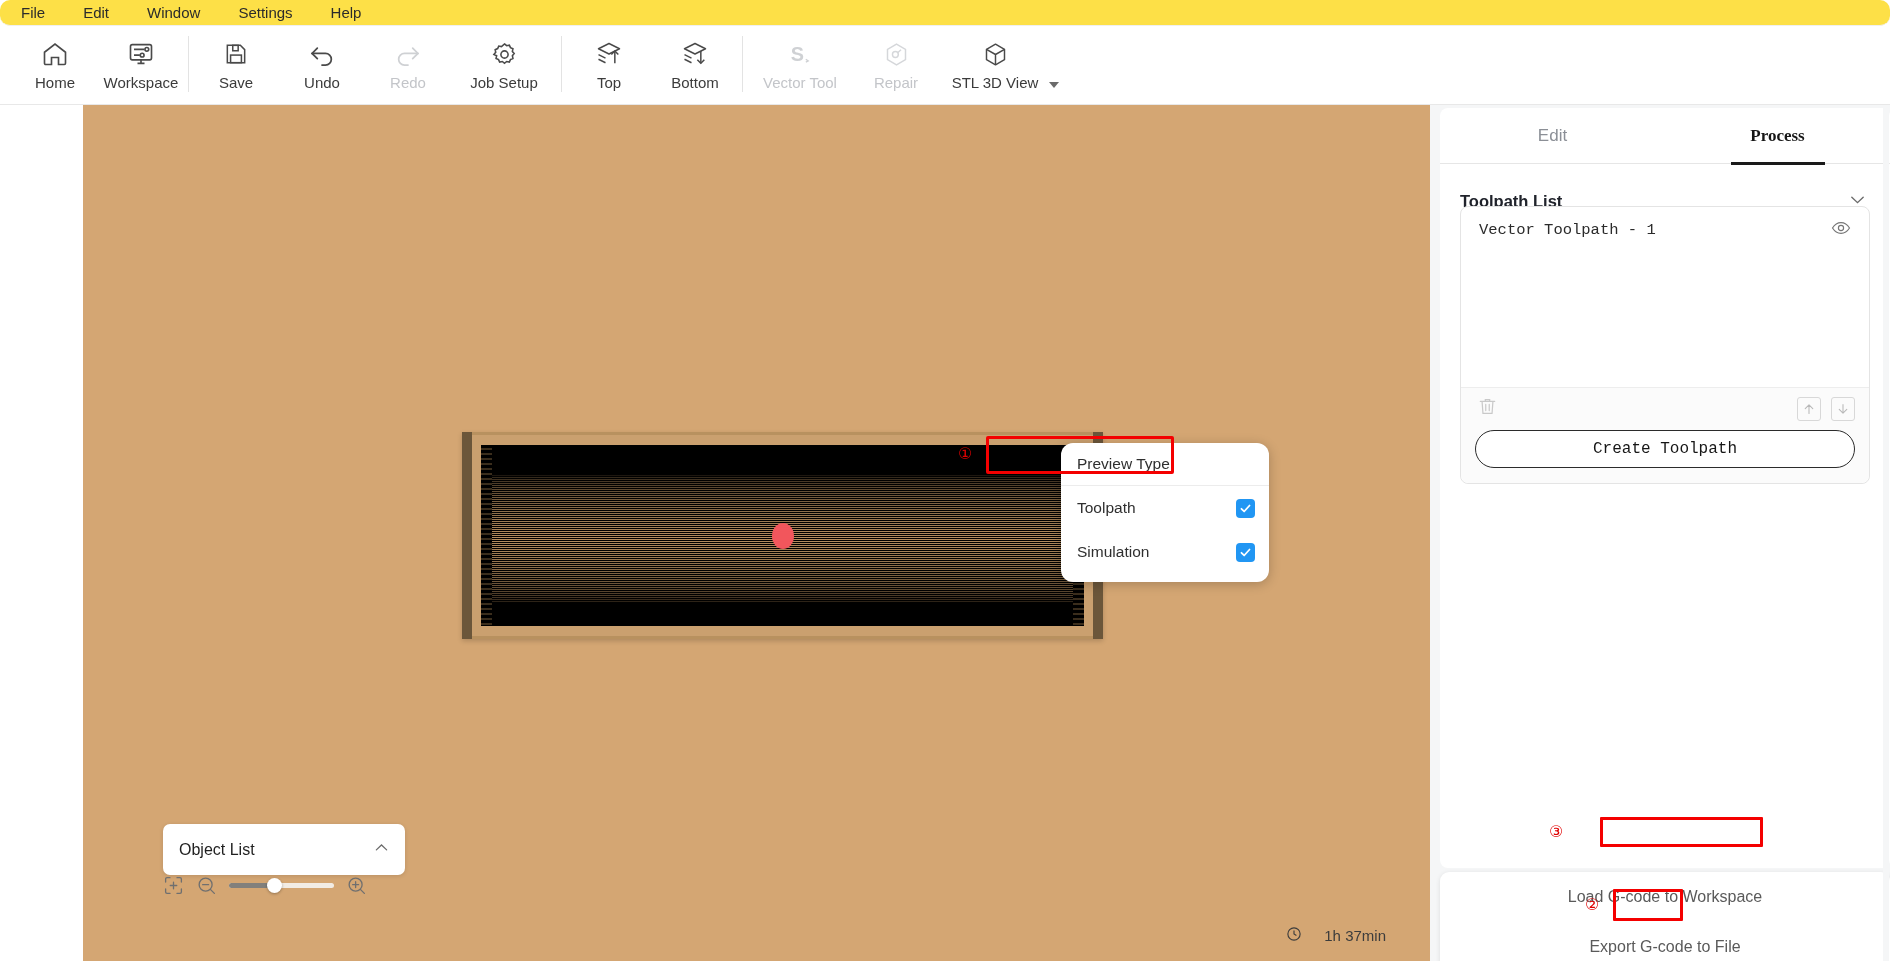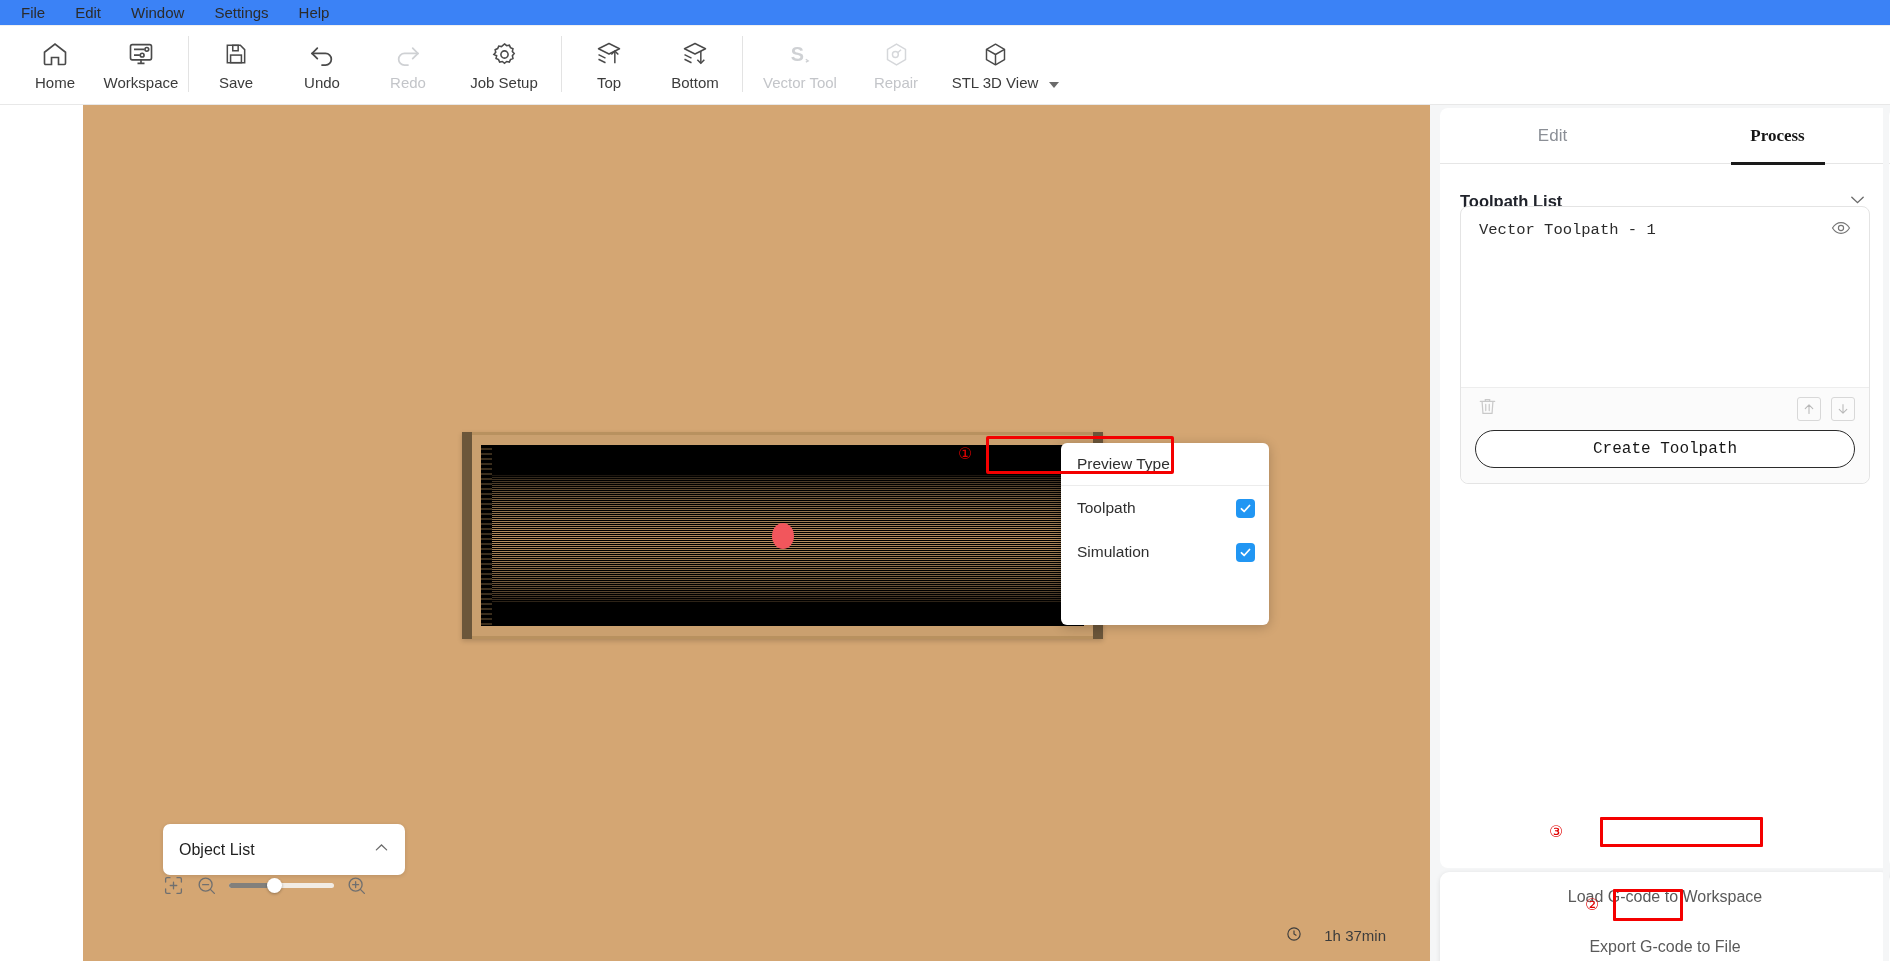--- a/index.html
+++ b/index.html
@@ -7,23 +7,24 @@
     width: 1890px; height: 961px;
     background: #ffffff;
     font-family: "Liberation Sans", sans-serif;
     overflow: hidden;
   }
   #app { position: relative; width: 1890px; height: 961px; background:#fff; }
 
   
   .menubar {
     position: absolute; top: 0; left: 0; width: 1890px; height: 26px;
-    background: #3b82f6; display: flex; align-items: center;
-    padding-left: 8px; gap: 4px;
+    background: #fde047; display: flex; align-items: center;
+    padding-left: 8px; gap: 12px;
     border-bottom: 1px solid #f0f0f0;
+    border-radius: 10px;
   }
   .menu-item {
     font-size: 15px; color: #2b2b2b; padding: 2px 13px; line-height: 20px;
     cursor: default; white-space: nowrap;
   }
 
   
   .toolbar {
     position: absolute; top: 26px; left: 0; width: 1890px; height: 79px;
     background: #ffffff; display: flex; align-items: flex-start;
@@ -119,22 +120,22 @@
     position:absolute; top:8px; left:0; width:44px; height:5px;
     background:#82807c; border-radius:3px;
   }
   .slider .knob {
     position:absolute; top:3px; left:38px; width:15px; height:15px;
     background:#fff; border-radius:50%; box-shadow:0 1px 3px rgba(0,0,0,.3);
   }
 
   
   .preview-pop {
-    position: absolute; left: 978px; top: 338px; width: 208px; height: 182px;
-    background: #fff; border-radius: 6px; box-shadow: 0 2px 12px rgba(0,0,0,.22);
+    position: absolute; left: 978px; top: 338px; width: 208px; height: 139px;
+    background: #fff; border-radius: 12px; box-shadow: 0 2px 12px rgba(0,0,0,.22);
     z-index: 8;
   }
   .pp-title {
     height: 43px; display:flex; align-items:center; padding-left: 16px;
     font-size: 15.5px; color: #2f2f2f; border-bottom: 1px solid #ececec;
   }
   .pp-row {
     height: 44px; display: flex; align-items: center; justify-content: space-between;
     padding: 0 14px 0 16px; font-size: 15.5px; color: #2f2f2f; cursor: pointer;
   }

